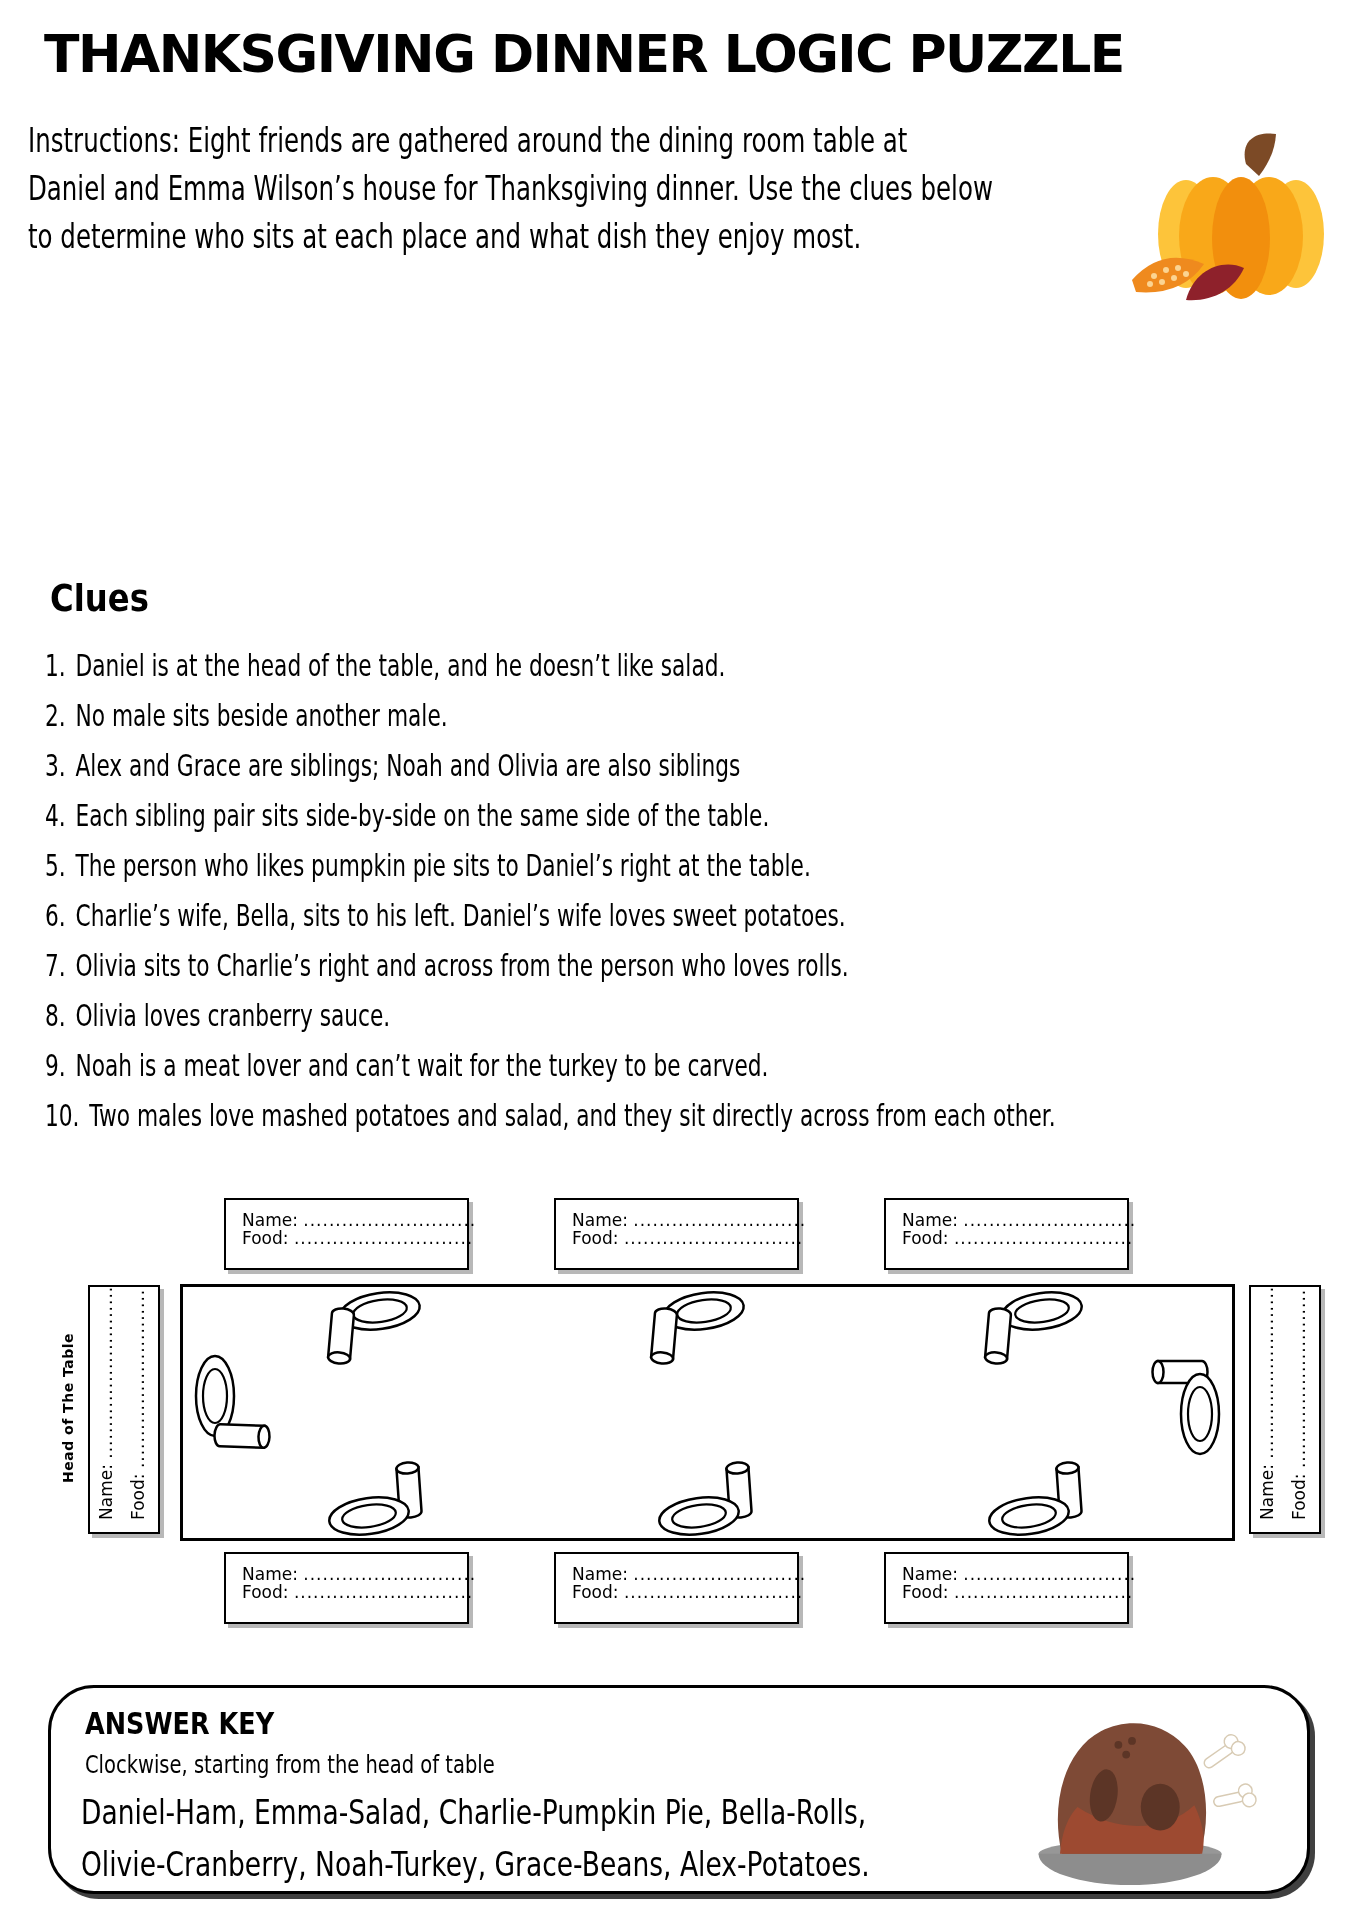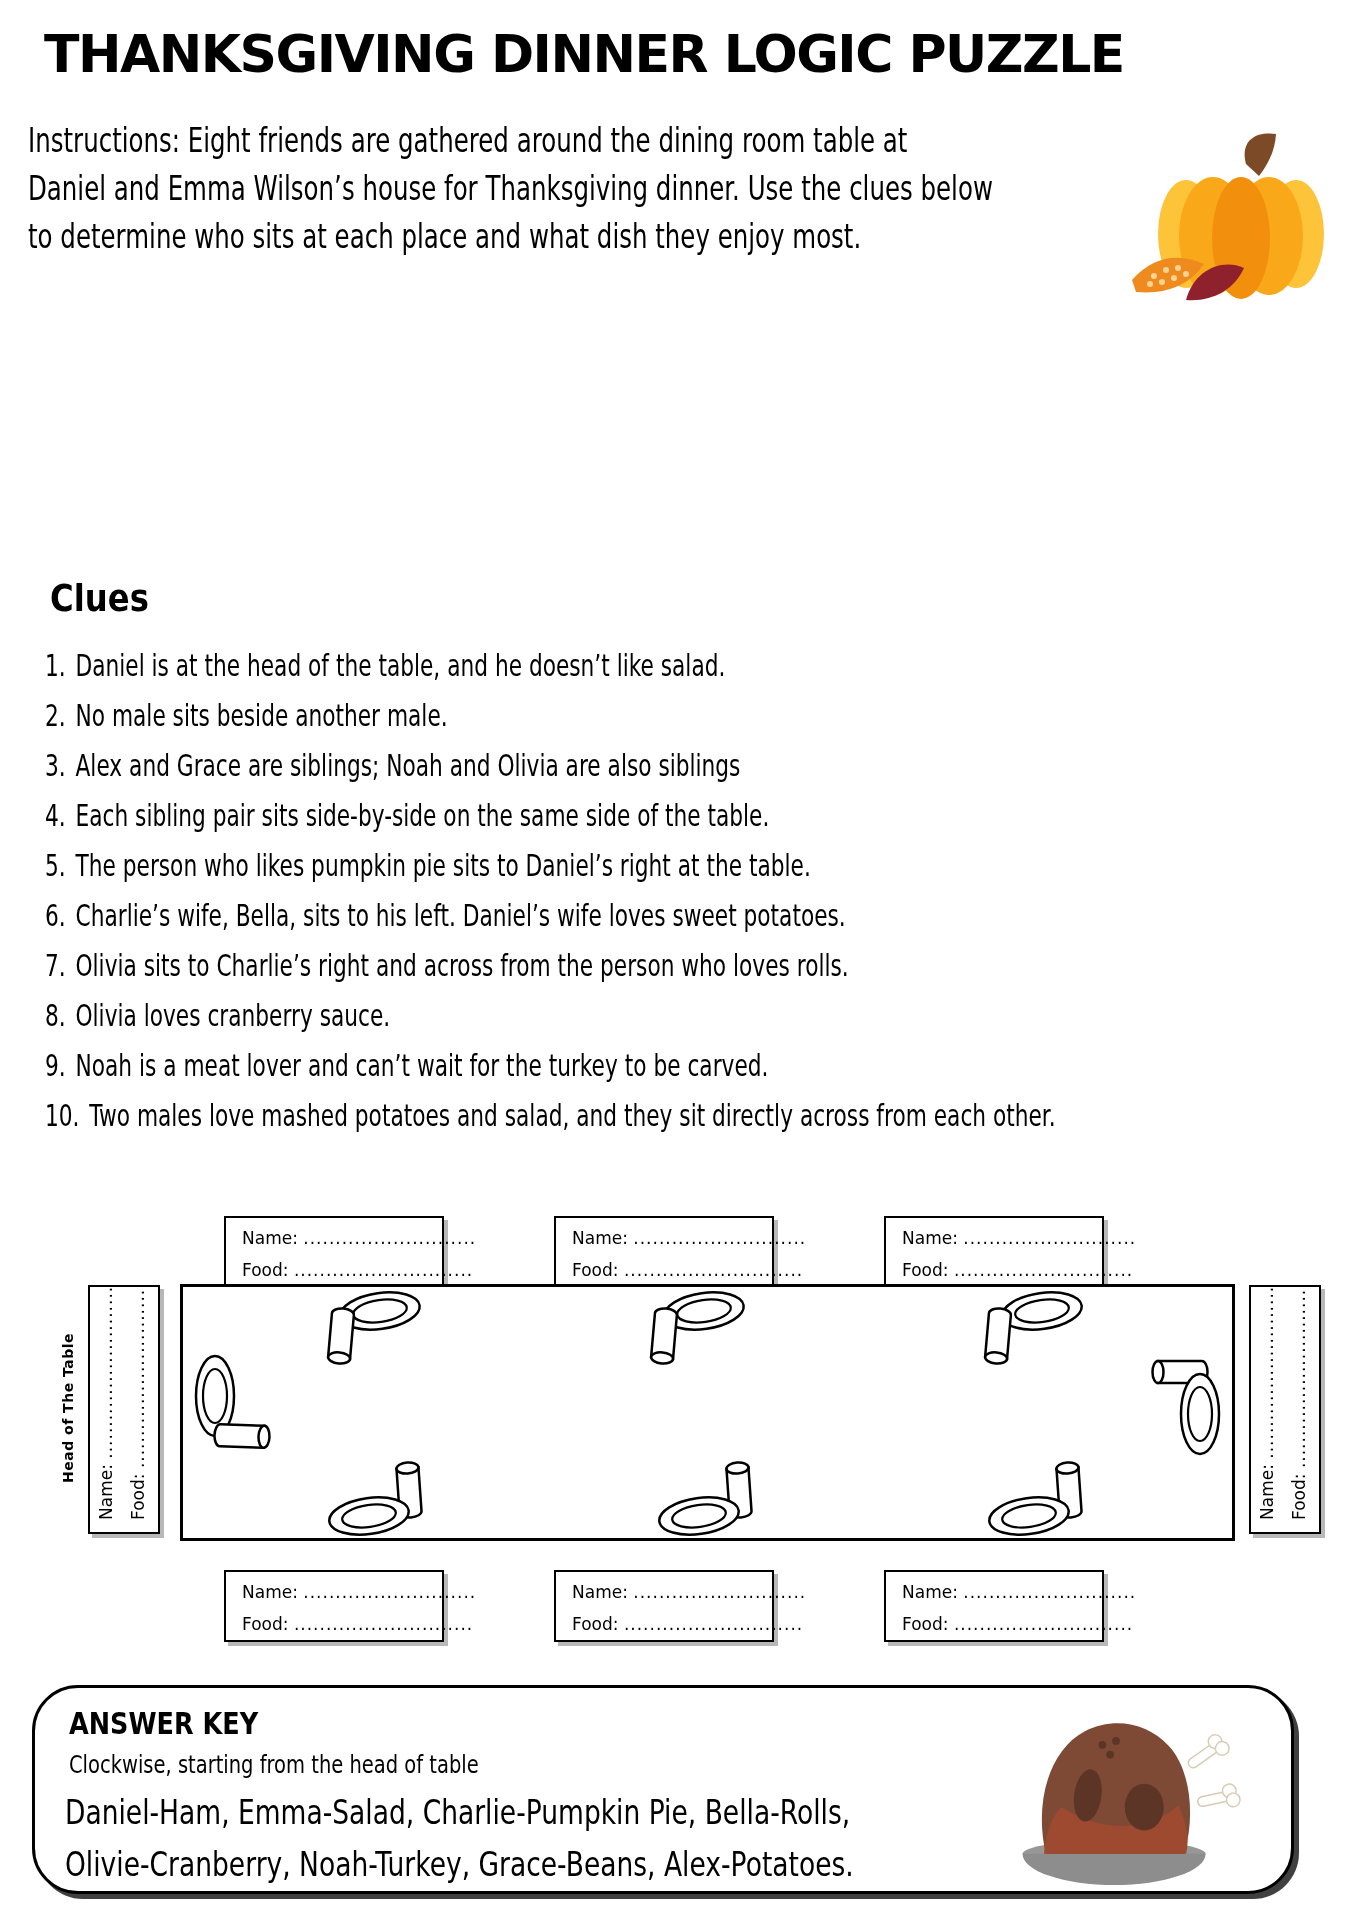--- a/index.html
+++ b/index.html
@@ -41,26 +41,26 @@
   }
   ol.clues { position:absolute; left:45px; top:640px; list-style:none; }
   ol.clues li {
     font-size:31px; line-height:50px; white-space:nowrap;
     transform:scaleX(0.70); transform-origin:0 50%;
   }
   ol.clues li .num { display:inline-block; margin-right:14px; }
 
   
   .card {
-    position:absolute; width:220px; height:72px; background:#fff;
-    border:2px solid #000; box-shadow:4px 4px 0 #b8b8b8;margin-top:18px;
+    position:absolute; width:245px; height:72px; background:#fff;
+    border:2px solid #000; box-shadow:4px 4px 0 #b8b8b8;
   }
   .card .row { position:absolute; left:16px; font-size:17px; white-space:nowrap; }
   .card .row.r1 { top:10px; }
-  .card .row.r2 { top:42px; }
+  .card .row.r2 { top:28px; }
   .dots { letter-spacing:1px; }
 
   .vcard {
     position:absolute; width:72px; height:249px; background:#fff;
     border:2px solid #000; box-shadow:4px 4px 0 #b8b8b8;
   }
   .vcard .rot {
     position:absolute; left:50%; top:50%; width:228px; height:64px;
     transform:translate(-50%,-50%) rotate(-90deg);
   }
@@ -70,21 +70,21 @@
 
   .head-label {
     position:absolute; left:68px; top:1408px; white-space:nowrap;
     transform:translate(-50%,-50%) rotate(-90deg);
     font-size:14px; font-weight:700; letter-spacing:0.5px;
   }
 
   .table-svg { position:absolute; left:180px; top:1284px; }
 
   .answer-key {
-    position:absolute; left:32px; top:1685px; width:1262px; height:209px;
+    position:absolute; left:48px; top:1685px; width:1262px; height:209px;
     border:3px solid #000; border-radius:46px; background:#fff;
     box-shadow:5px 5px 0 rgba(0,0,0,0.75);
   }
   .ak-heading {
     position:absolute; left:34px; top:18px; font-size:30px; font-weight:900;
     transform:scaleX(0.85); transform-origin:0 50%; white-space:nowrap;
   }
   .ak-sub {
     position:absolute; left:34px; top:62px; font-size:25px; white-space:nowrap;
     transform:scaleX(0.78); transform-origin:0 50%;

